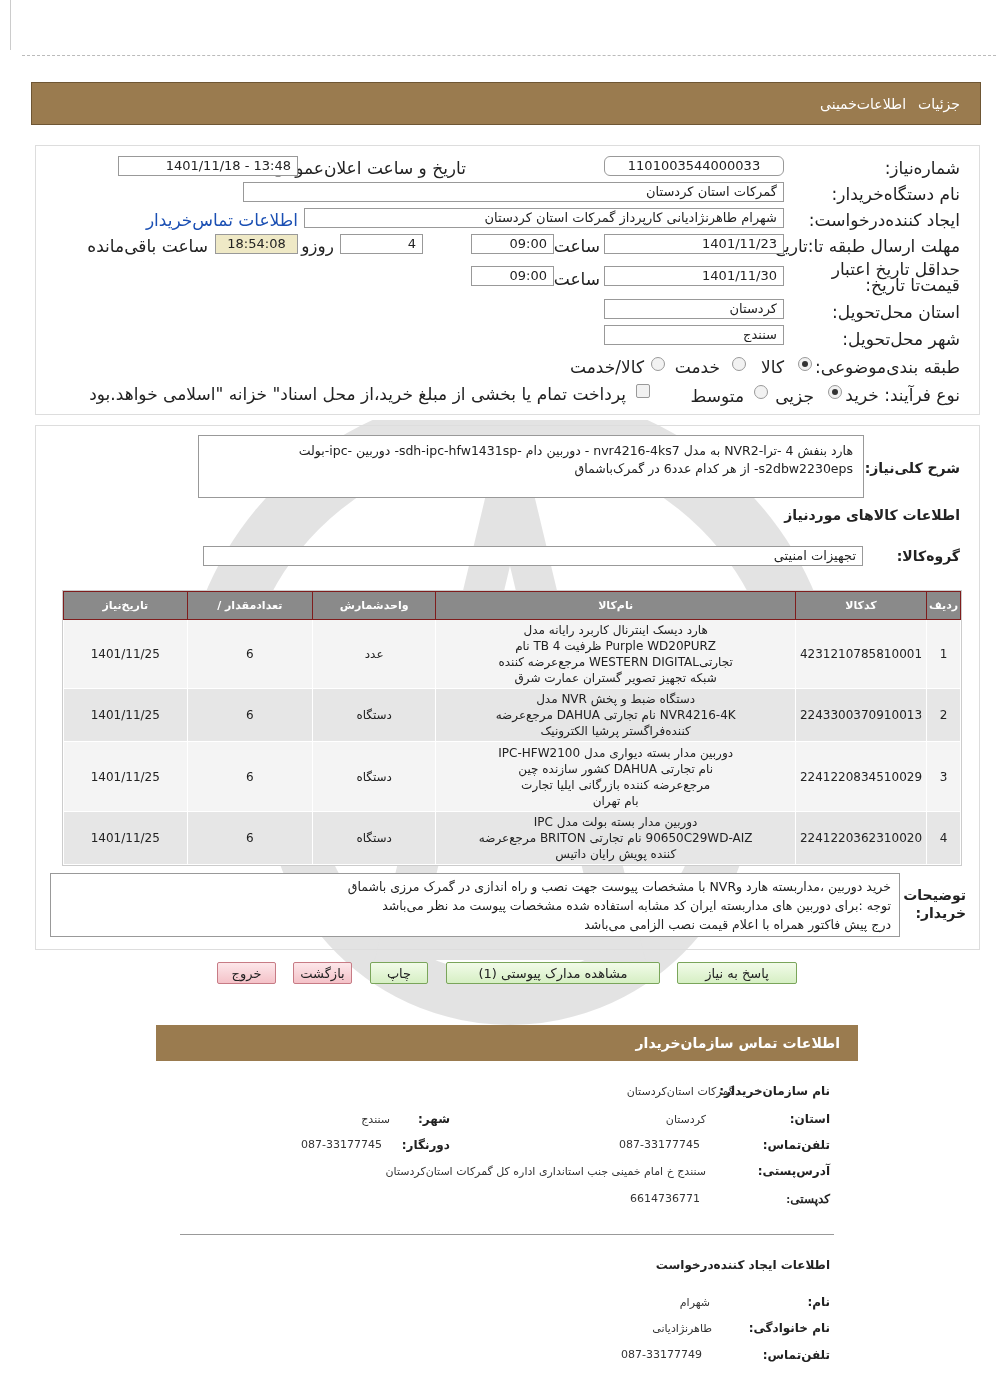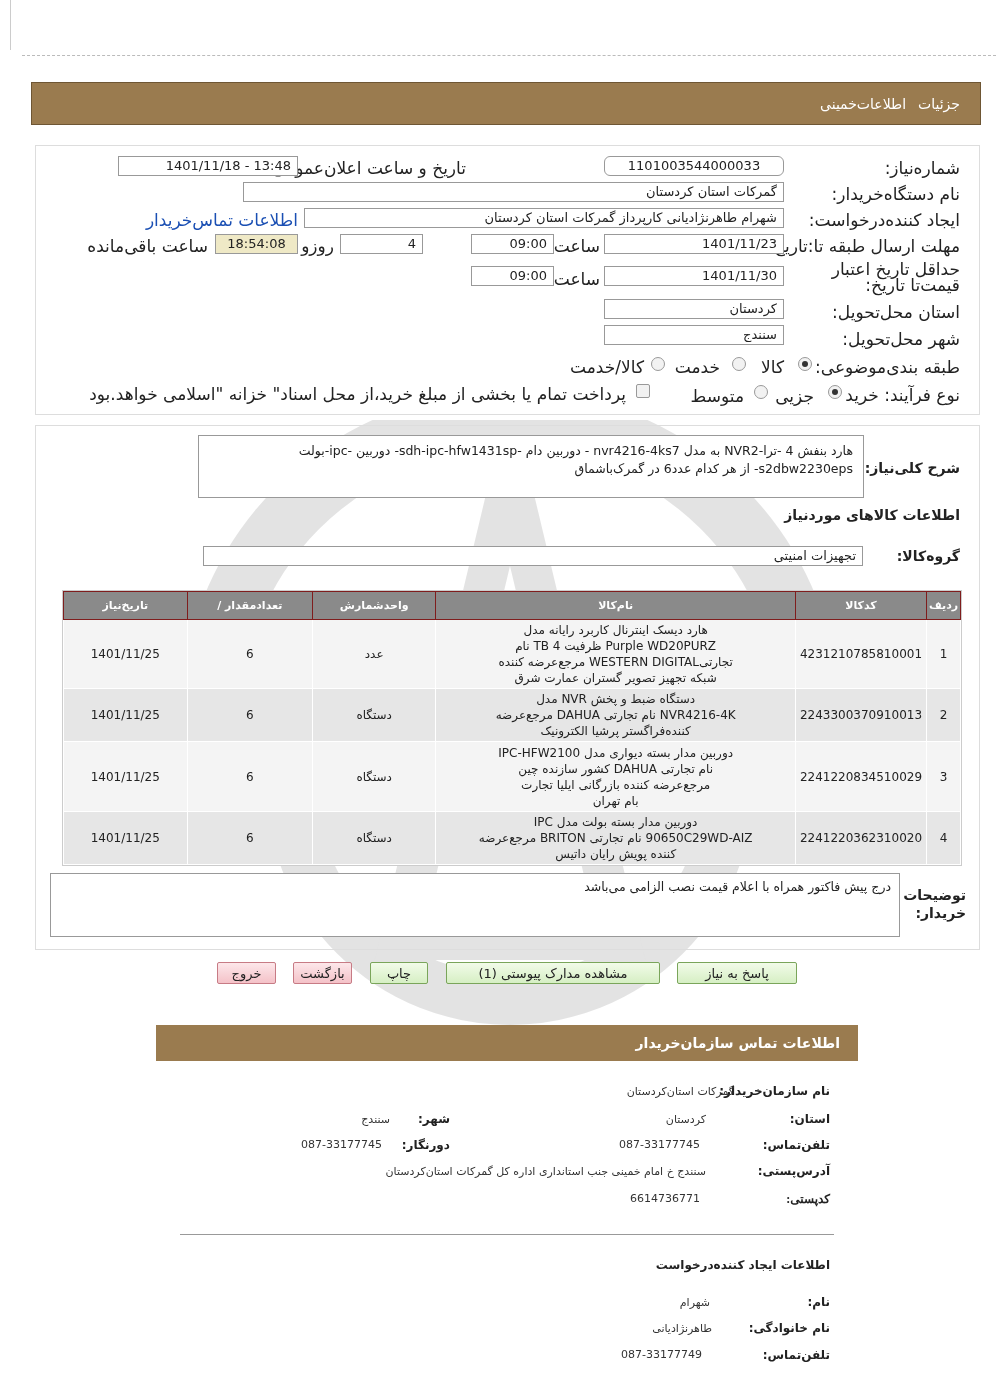--- a/index.html
+++ b/index.html
@@ -205,20 +205,22 @@
         <td>دستگاه</td>
         <td>6</td>
         <td>1401/11/25</td>
       </tr>
     </tbody>
   </table>
 </div>
 
 <span class="section-title" style="right:30px; top:886px; width:62px; white-space:normal; line-height:18px;">توضیحات خریدار:</span>
 <div class="abs" style="left:50px; top:873px; width:850px; height:64px; border:1px solid #999; background:#fff; padding:3px 8px; font-size:12.5px; line-height:19px;">
+  <div>خرید دوربین ،مداربسته هارد وNVR با مشخصات پیوست جهت نصب و راه اندازی در گمرک مرزی باشماق</div>
+  <div>توجه :برای دوربین های مداربسته ایران کد مشابه استفاده شده مشخصات پیوست مد نظر می‌باشد</div>
   <div>درج پیش فاکتور همراه با اعلام قیمت نصب الزامی می‌باشد</div>
 </div>
 
 <div class="btn green" style="left:677px; top:962px; width:120px;">پاسخ به نیاز</div>
 <div class="btn green" style="left:446px; top:962px; width:214px;">مشاهده مدارک پیوستی (1)</div>
 <div class="btn green" style="left:370px; top:962px; width:58px;">چاپ</div>
 <div class="btn pink" style="left:293px; top:962px; width:59px;">بازگشت</div>
 <div class="btn pink" style="left:217px; top:962px; width:59px;">خروج</div>
 
 <div class="contact-bar">اطلاعات  تماس سازمان‌خریدار</div>

